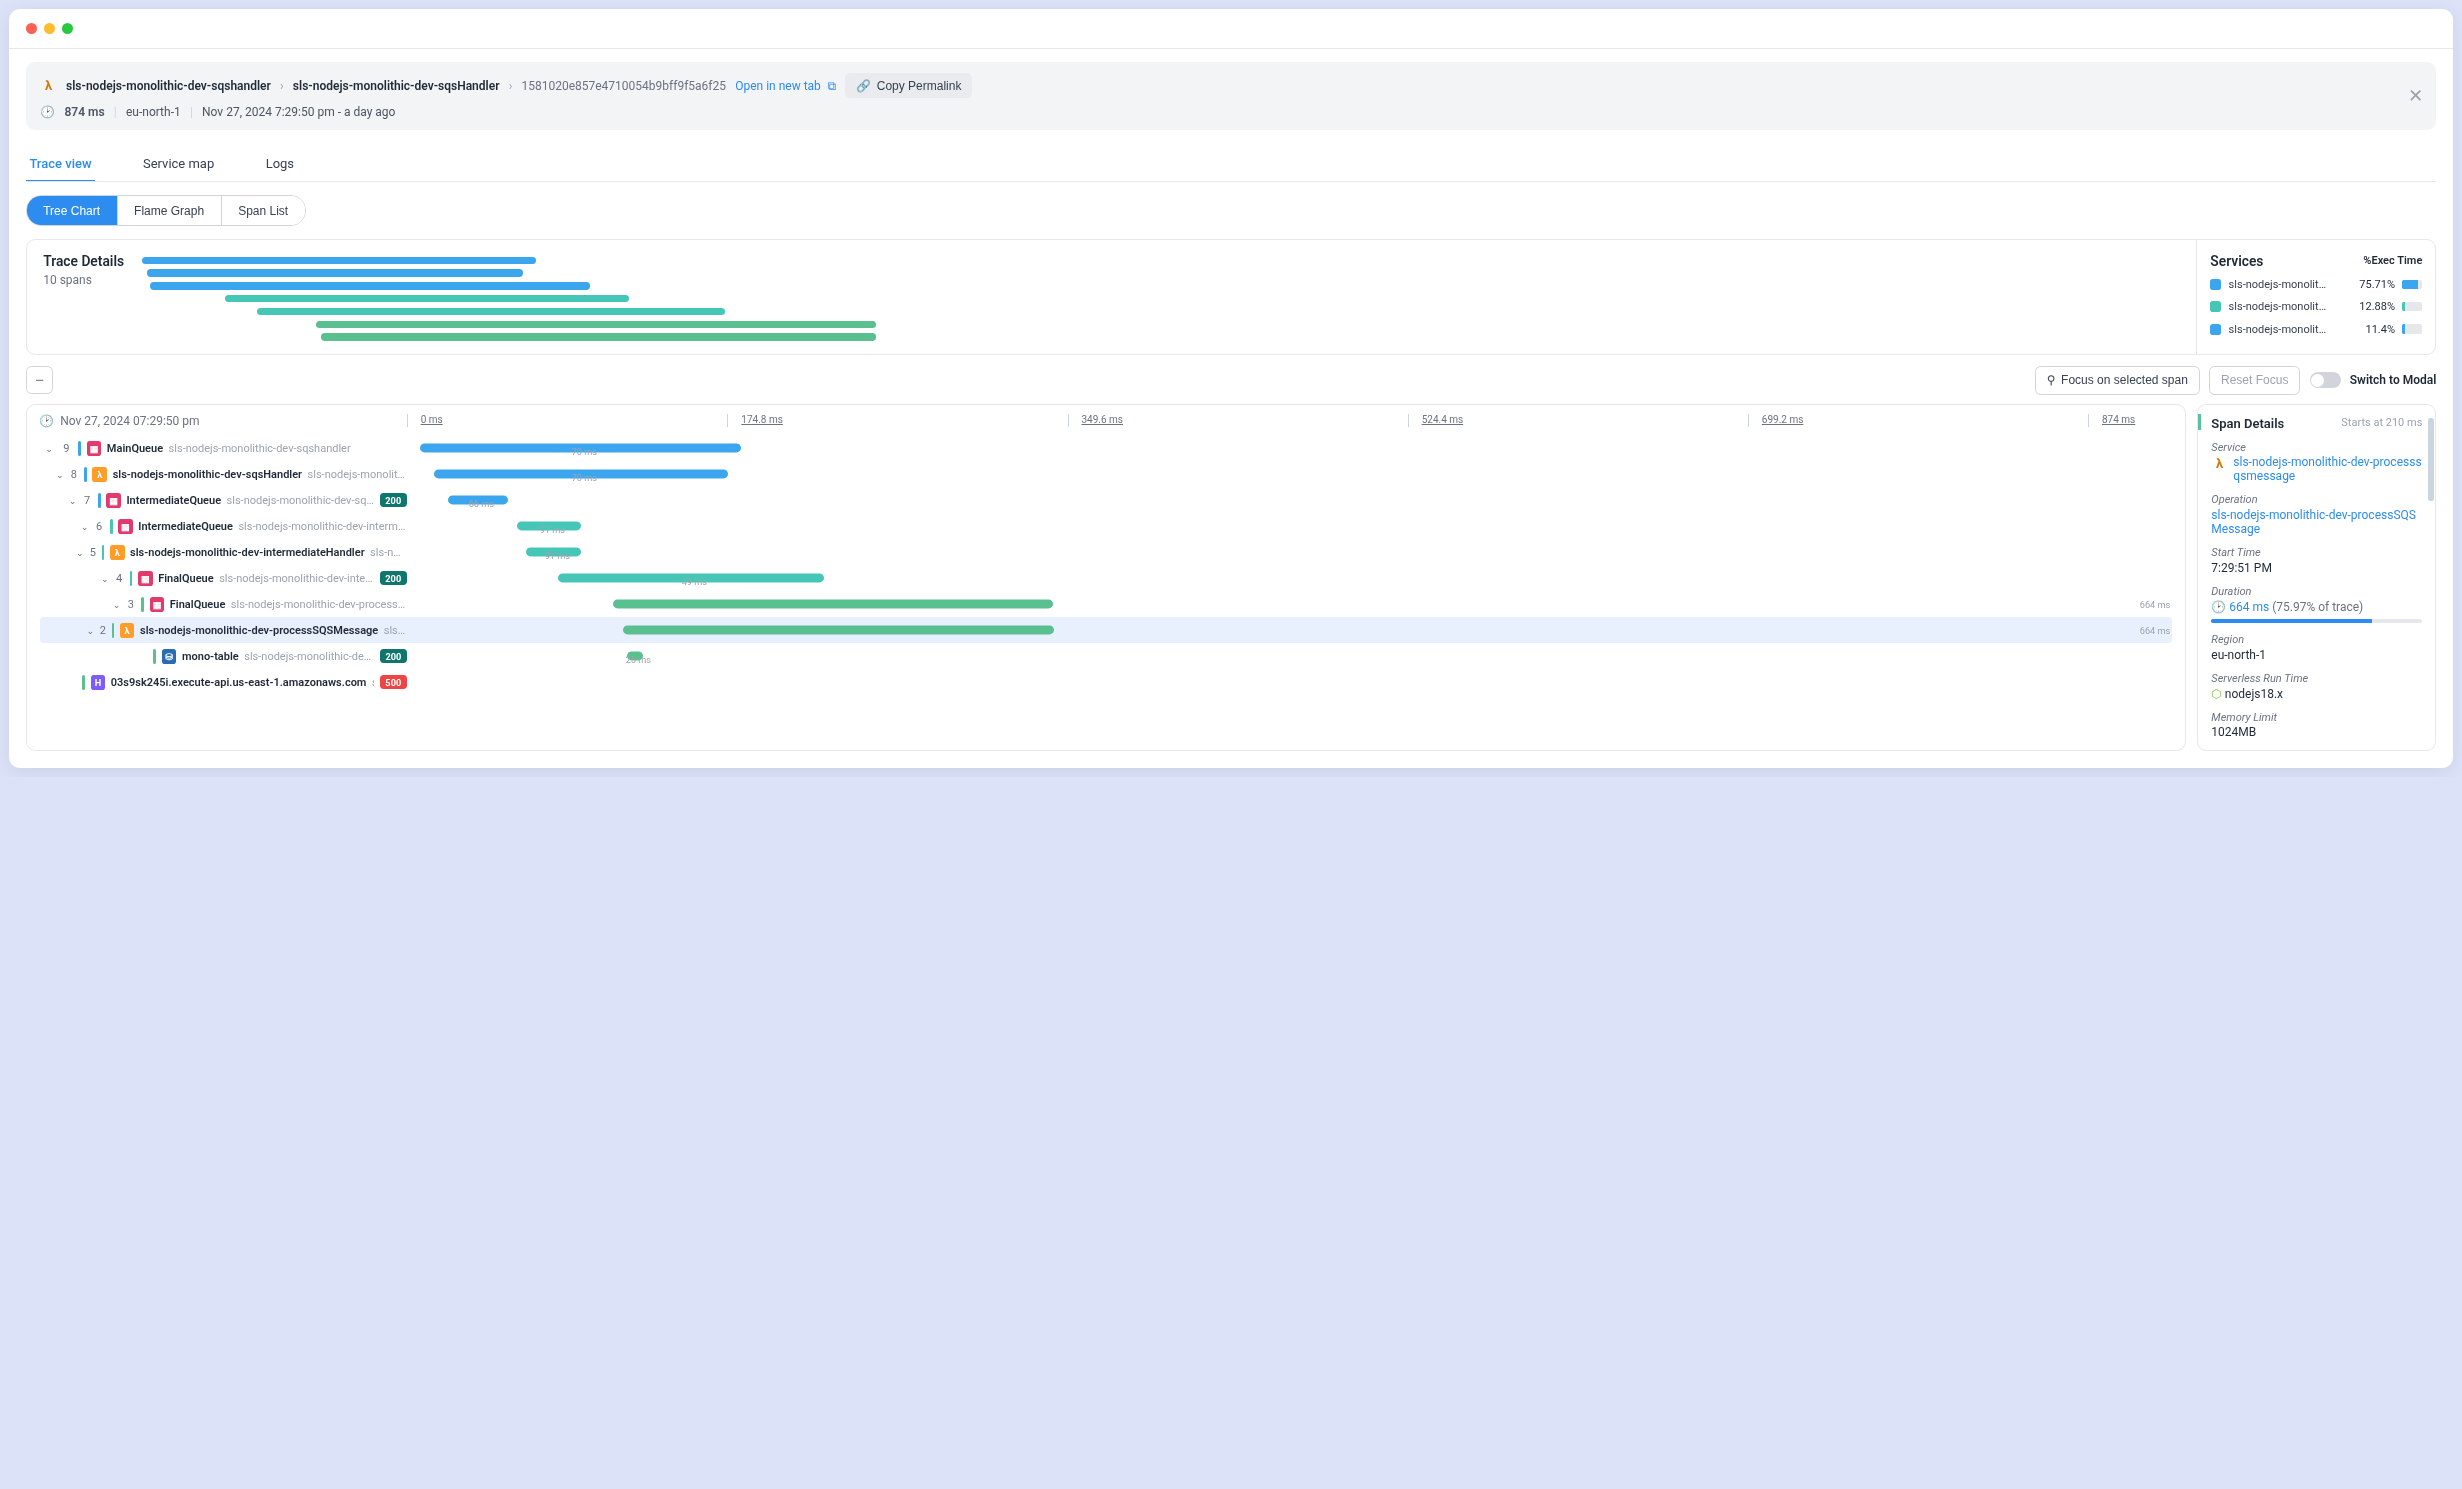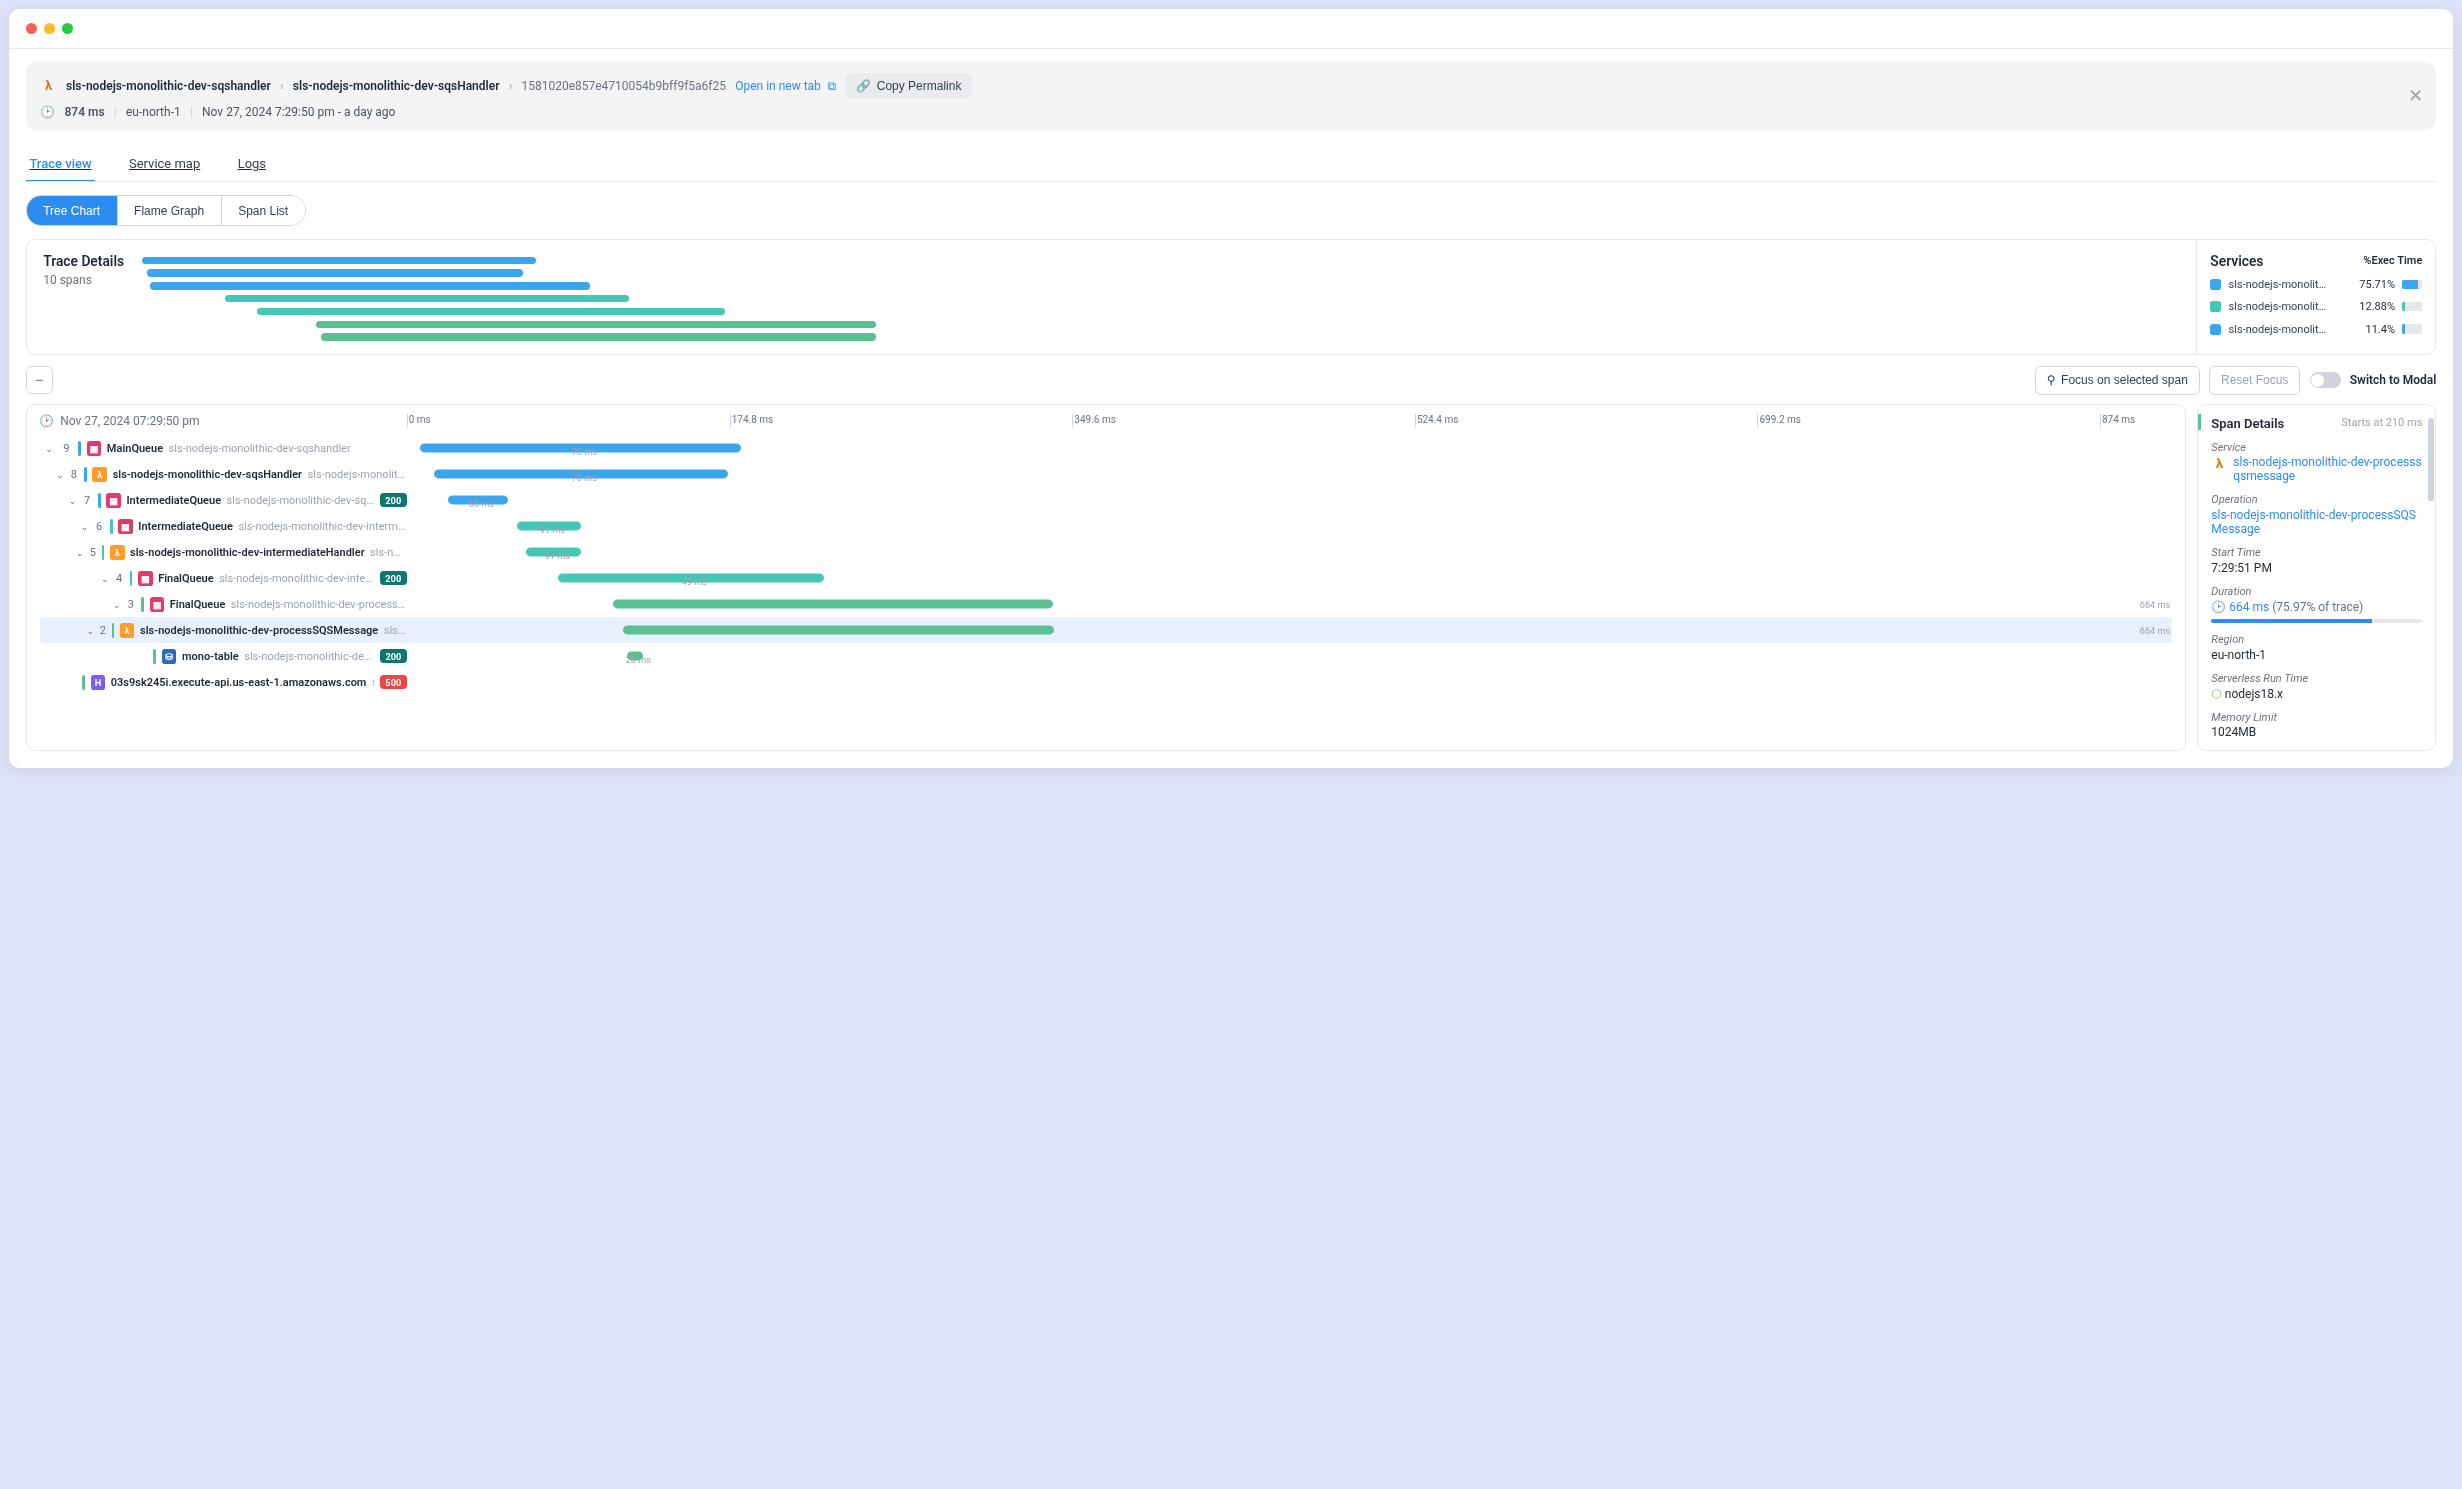--- a/index.html
+++ b/index.html
@@ -63,23 +63,22 @@
   position: absolute; right: 13px; top: 50%; transform: translateY(-50%);
   color: #9ca3af; font-size: 18.3px; background:none; border:none; cursor:pointer;
 }
 .subinfo-row {
   display:flex; align-items:center; gap:9.2px; margin-top:7.3px;
   color:#4b5563;
 }
 .divider { color:#cbd5e1; }
 
 .tabs {
-  display:flex; gap:30px; border-bottom:0.9px solid #e5e7eb;
+  display:flex; gap:44px; border-bottom:0.9px solid #e5e7eb;
   margin-top:16.5px;
-  text-decoration:underline;
 }
 .tab {
   padding:9.2px 3.7px; cursor:pointer; font-size:13px;
   color:#374151; border-bottom:1.8px solid transparent;
 }
 .tab.active { color:#2d8cf0; border-bottom-color:#2d8cf0; font-weight:500; }
 
 .viewmode {
   display:inline-flex; margin-top:13px;
   border:0.9px solid #d1d5db; border-radius:15px; overflow:hidden;
@@ -138,21 +137,21 @@
 .tree-col {
   flex:1; min-width:0; border:0.9px solid #e5e7eb; border-radius:9.2px;
   padding:9.2px 13px 13px; position:relative; overflow:hidden;
 }
 .axis-row {
   display:flex; align-items:center; gap:0; margin-bottom:7.3px;
   color:#6b7280; font-size:10px;
 }
 .axis-gutter { width:367px; display:flex; align-items:center; gap:5.5px; color:#6b7280; font-size:12px; }
 .axis-ticks { flex:1; display:flex; justify-content:space-between; padding-right:37px; }
-.axis-ticks span { border-left:0.9px solid #cbd5e1; padding-left:1px; height:13px; }
+.axis-ticks span { border-left:0.9px solid #cbd5e1; padding-left:13px; height:13px;text-decoration:underline; }
 
 .span-row {
   display:flex; align-items:center; height:26px; position:relative;
   border-radius:3.7px;
 }
 .span-row.selected { background:#e8f0fe; }
 .row-label {
   width:367px; display:flex; align-items:center; gap:5.5px;
   white-space:nowrap; overflow:hidden; font-size:11px;
 }

